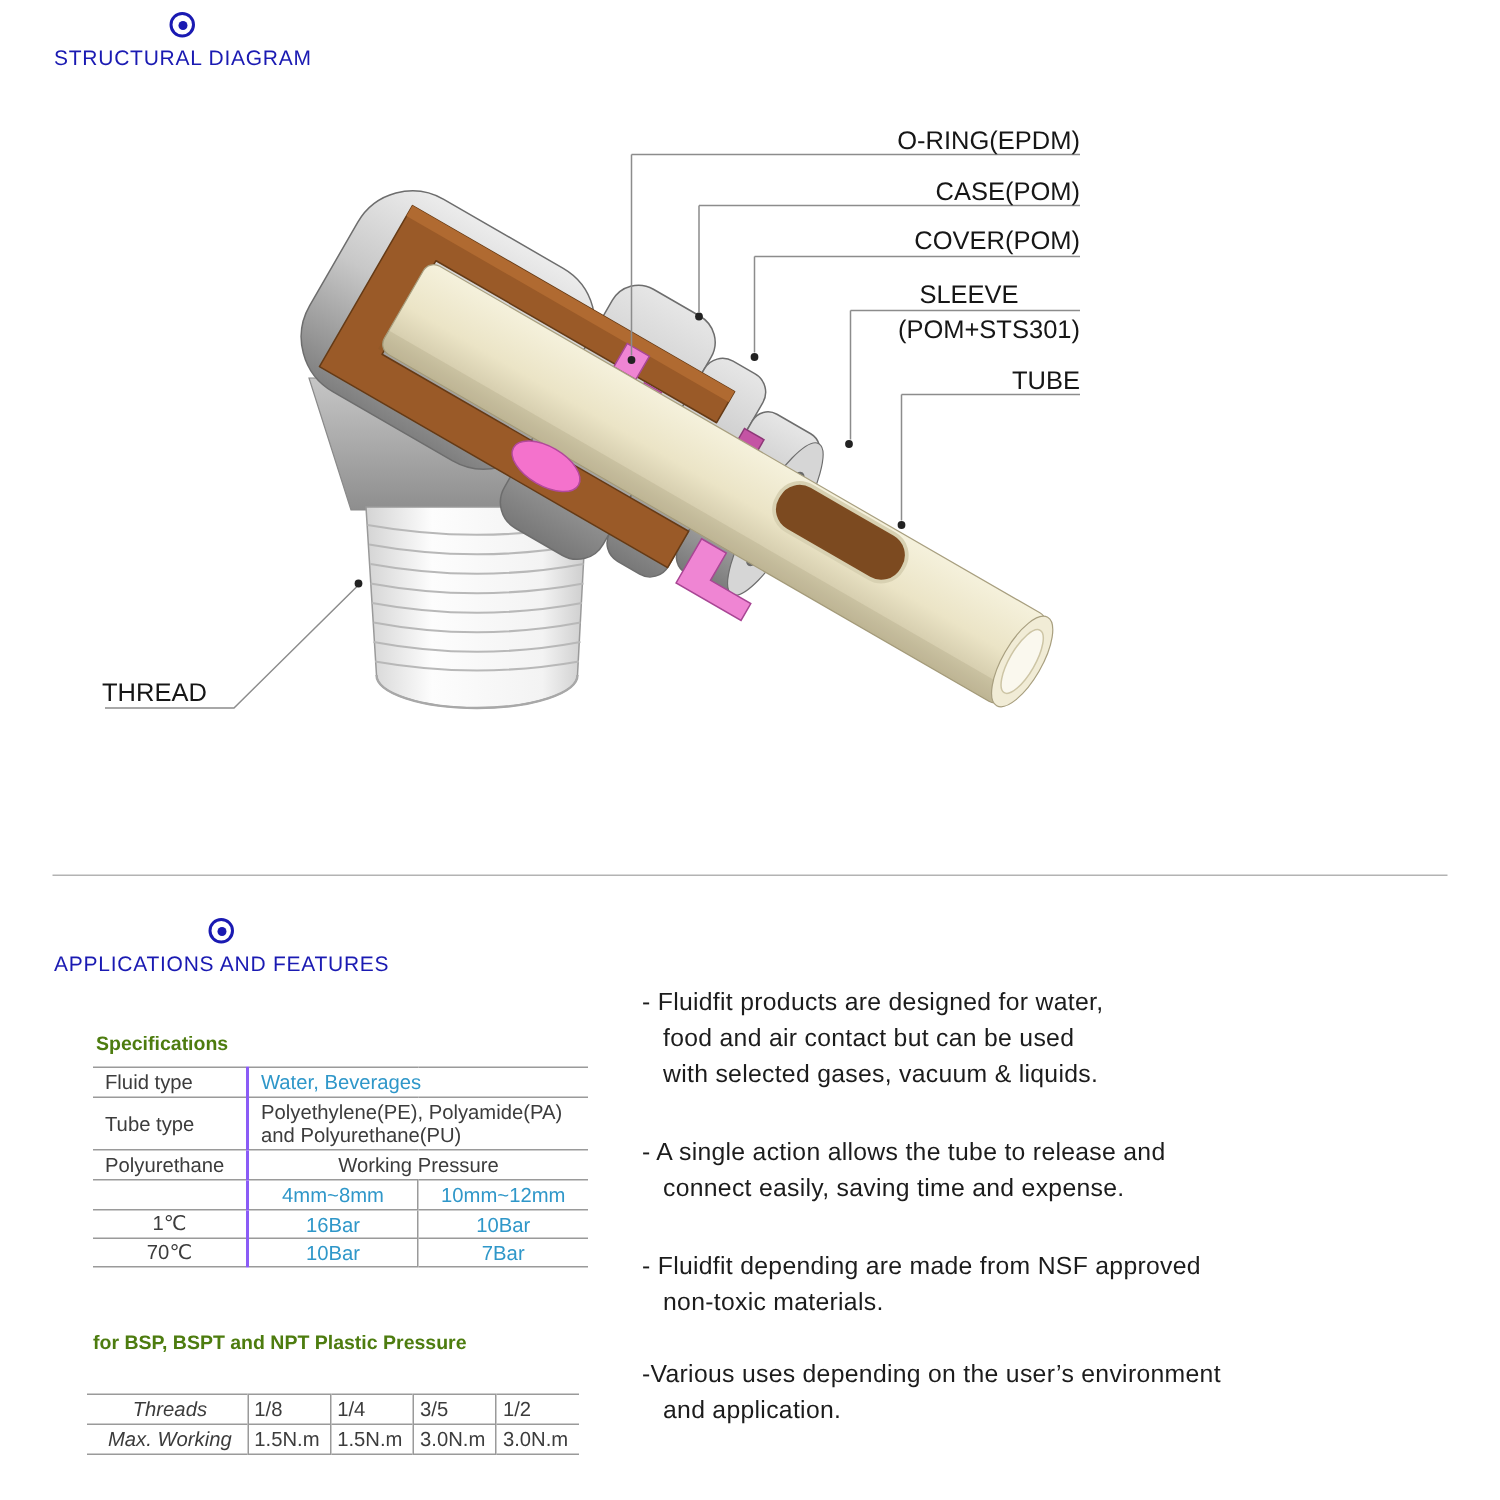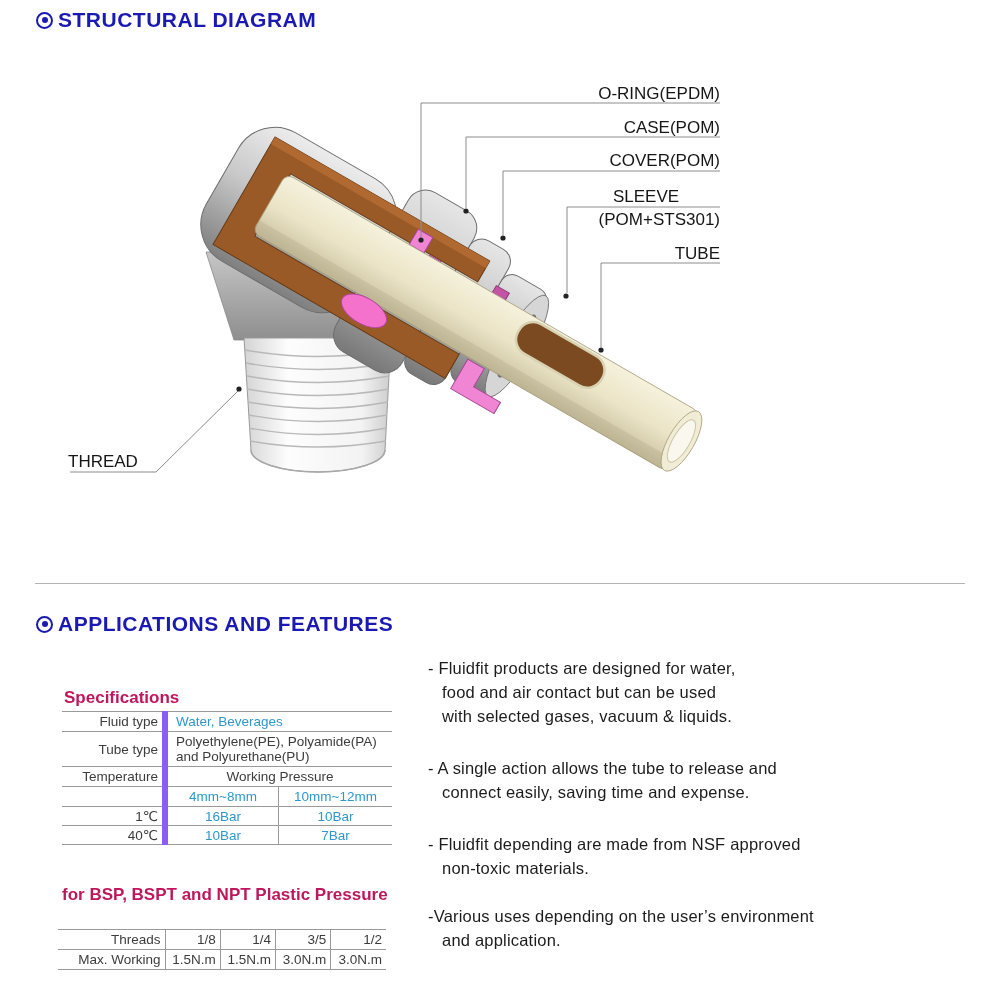--- a/index.html
+++ b/index.html
@@ -1,55 +1,55 @@
 <!DOCTYPE html>
 <html><head>
 <meta charset="utf-8">
 <style>
   * { margin:0; padding:0; box-sizing:border-box; }
   html,body { background:#ffffff; }
   body { width:1000px; height:1000px; position:relative; overflow:hidden;
          font-family:"Liberation Sans","DejaVu Sans",sans-serif; color:#1c1c1c; }
 
   .sec-title { position:absolute; display:flex; align-items:center; gap:5px;
-               color:#1a1ab2; font-size:21px; font-weight:bold; letter-spacing:0.5px; }
+               color:#1a1ab2; font-size:14px; font-weight:normal; letter-spacing:0.5px;flex-direction:column; }
   .bullet-ico { width:17px; height:17px; border:2.5px solid #1a1ab2; border-radius:50%;
                 position:relative; flex:0 0 auto; }
   .bullet-ico::after { content:""; position:absolute; left:50%; top:50%; width:6px; height:6px;
                        margin:-3px 0 0 -3px; background:#1a1ab2; border-radius:50%; }
   #title-structural { left:36px; top:8px; }
   #title-applications { left:36px; top:612px; }
 
   #diagram-svg { position:absolute; left:0; top:0; }
 
   #section-divider { position:absolute; left:35px; top:583px; width:930px;
                      border-top:1px solid #b3b3b3; }
 
   
-  .tbl-title { position:absolute; color:#be185d; font-size:17px; font-weight:bold; }
+  .tbl-title { position:absolute; color:#4d7c0f; font-size:13px; font-weight:bold; }
   #spec-title { left:64px; top:688px; }
   #torque-title { left:62px; top:884px; line-height:21px; }
 
   table { border-collapse:collapse; table-layout:fixed; font-size:13.5px; color:#3c3c3c; }
   #spec-table { position:absolute; left:62px; top:711px; width:330px; }
   #spec-table tr { border-top:1px solid #9a9a9a; }
   #spec-table { border-bottom:1px solid #9a9a9a; }
   #spec-table td { padding:2px 4px 2px 8px; vertical-align:middle; }
-  #spec-table td.c1 { border-right:6px solid #8b5cf6; width:103px;text-align:right; }
+  #spec-table td.c1 { border-right:2px solid #8b5cf6; width:103px; }
   #spec-table td.sized { border-right:1px solid #9a9a9a; }
   #spec-table .ctr { text-align:center; padding-left:4px; }
   .blu { color:#2f97c9; }
   #spec-table tr.trow td { padding-top:1px; padding-bottom:1px; }
 
   #torque-table { position:absolute; left:58px; top:929px; width:328px; }
   #torque-table tr { border-top:1px solid #9a9a9a; }
   #torque-table { border-bottom:1px solid #9a9a9a; }
-  #torque-table td { border-right:1px solid #9a9a9a; padding:2px 4px; text-align:right; }
+  #torque-table td { border-right:1px solid #9a9a9a; padding:2px 4px; text-align:left; }
   #torque-table td:last-child { border-right:none; }
-  #torque-table td.c1 { width:107px; text-align:right; padding-left:8px; }
+  #torque-table td.c1 { width:107px; text-align:center; padding-left:8px;font-style:italic; }
 
   
   #features { position:absolute; left:428px; top:656px; width:562px;
               font-size:16.5px; line-height:24px; letter-spacing:0.2px; color:#1c1c1c; }
   .feature { margin-bottom:28px; }
   .feature:nth-child(3) { margin-bottom:24px; }
   .feature:nth-child(4) { margin-bottom:0; }
   .feature .cont { padding-left:14px; }
 </style>
 </head>
@@ -166,35 +166,35 @@
   <tbody>
       <tr>
     <td class="c1">Fluid type</td>
     <td colspan="2" class="blu">Water, Beverages</td>
   </tr>
   <tr>
     <td class="c1">Tube type</td>
     <td colspan="2">Polyethylene(PE), Polyamide(PA) and Polyurethane(PU)</td>
   </tr>
   <tr>
-    <td class="c1">Temperature</td>
+    <td class="c1">Polyurethane</td>
     <td colspan="2" class="ctr">Working Pressure</td>
   </tr>
   <tr>
     <td class="c1"></td>
     <td class="ctr blu sized">4mm~8mm</td>
     <td class="ctr blu">10mm~12mm</td>
   </tr>
   <tr class="trow">
     <td class="c1 ctr">1℃</td>
     <td class="ctr blu sized">16Bar</td>
     <td class="ctr blu">10Bar</td>
   </tr>
   <tr class="trow">
-    <td class="c1 ctr">40℃</td>
+    <td class="c1 ctr">70℃</td>
     <td class="ctr blu sized">10Bar</td>
     <td class="ctr blu">7Bar</td>
   </tr>
 </tbody>
   </table>
 
 <div class="tbl-title" id="torque-title">
   <div>for BSP, BSPT and NPT Plastic Pressure</div>
 </div>
 <table id="torque-table">

